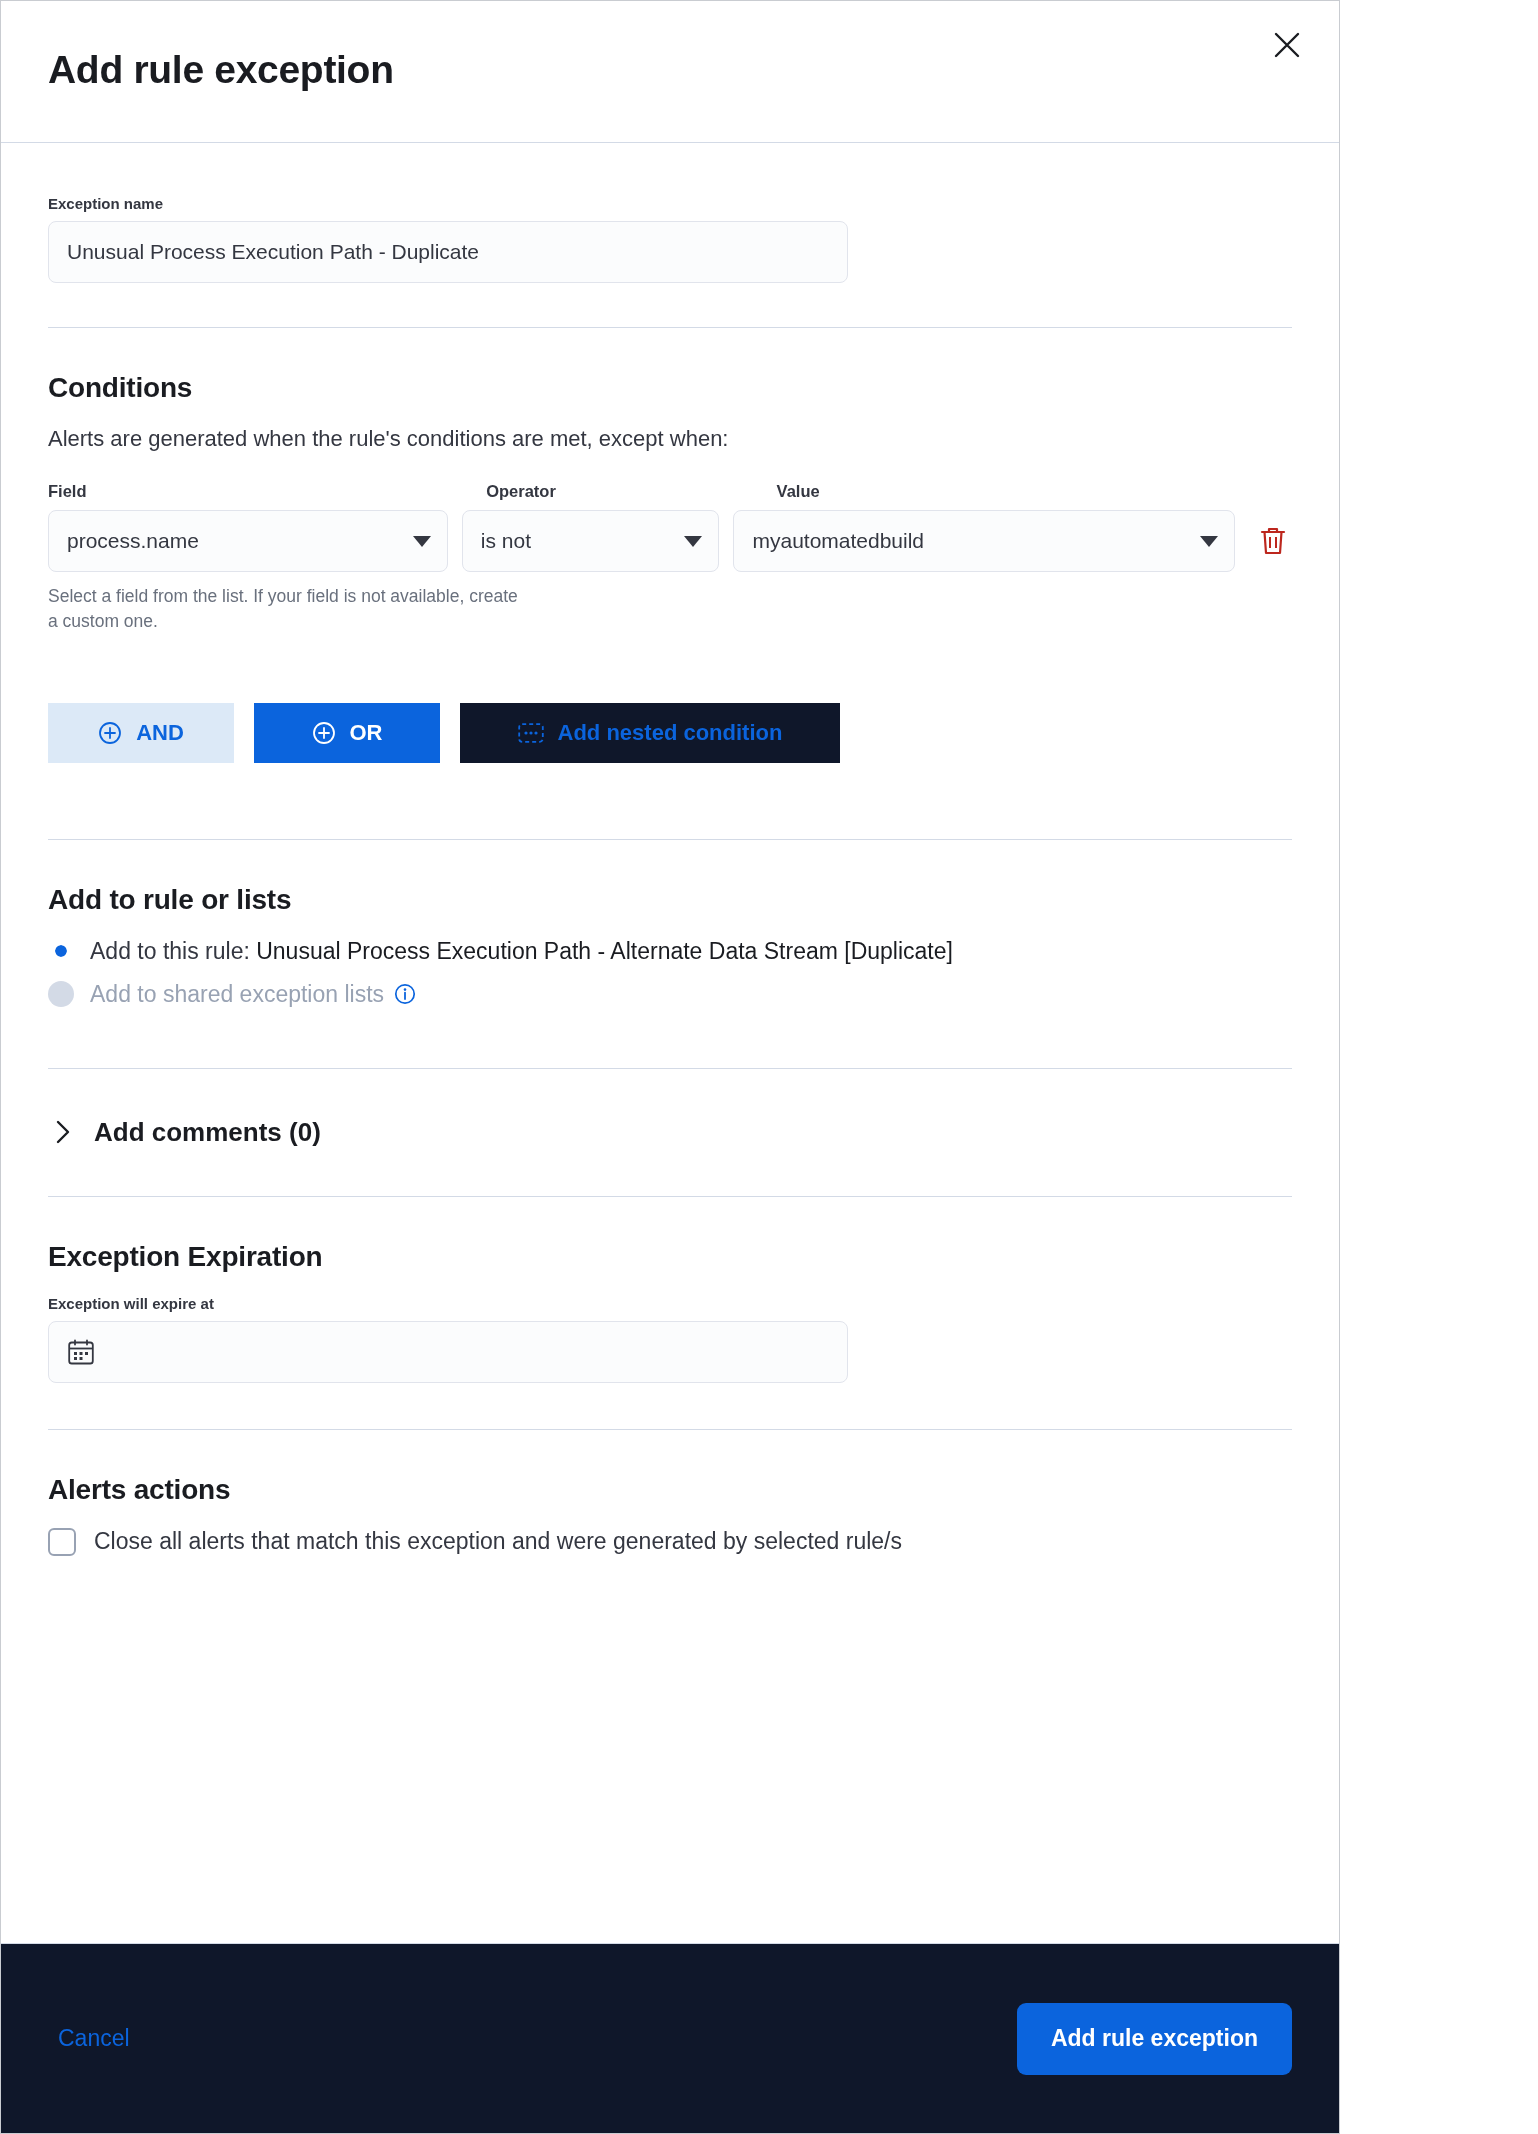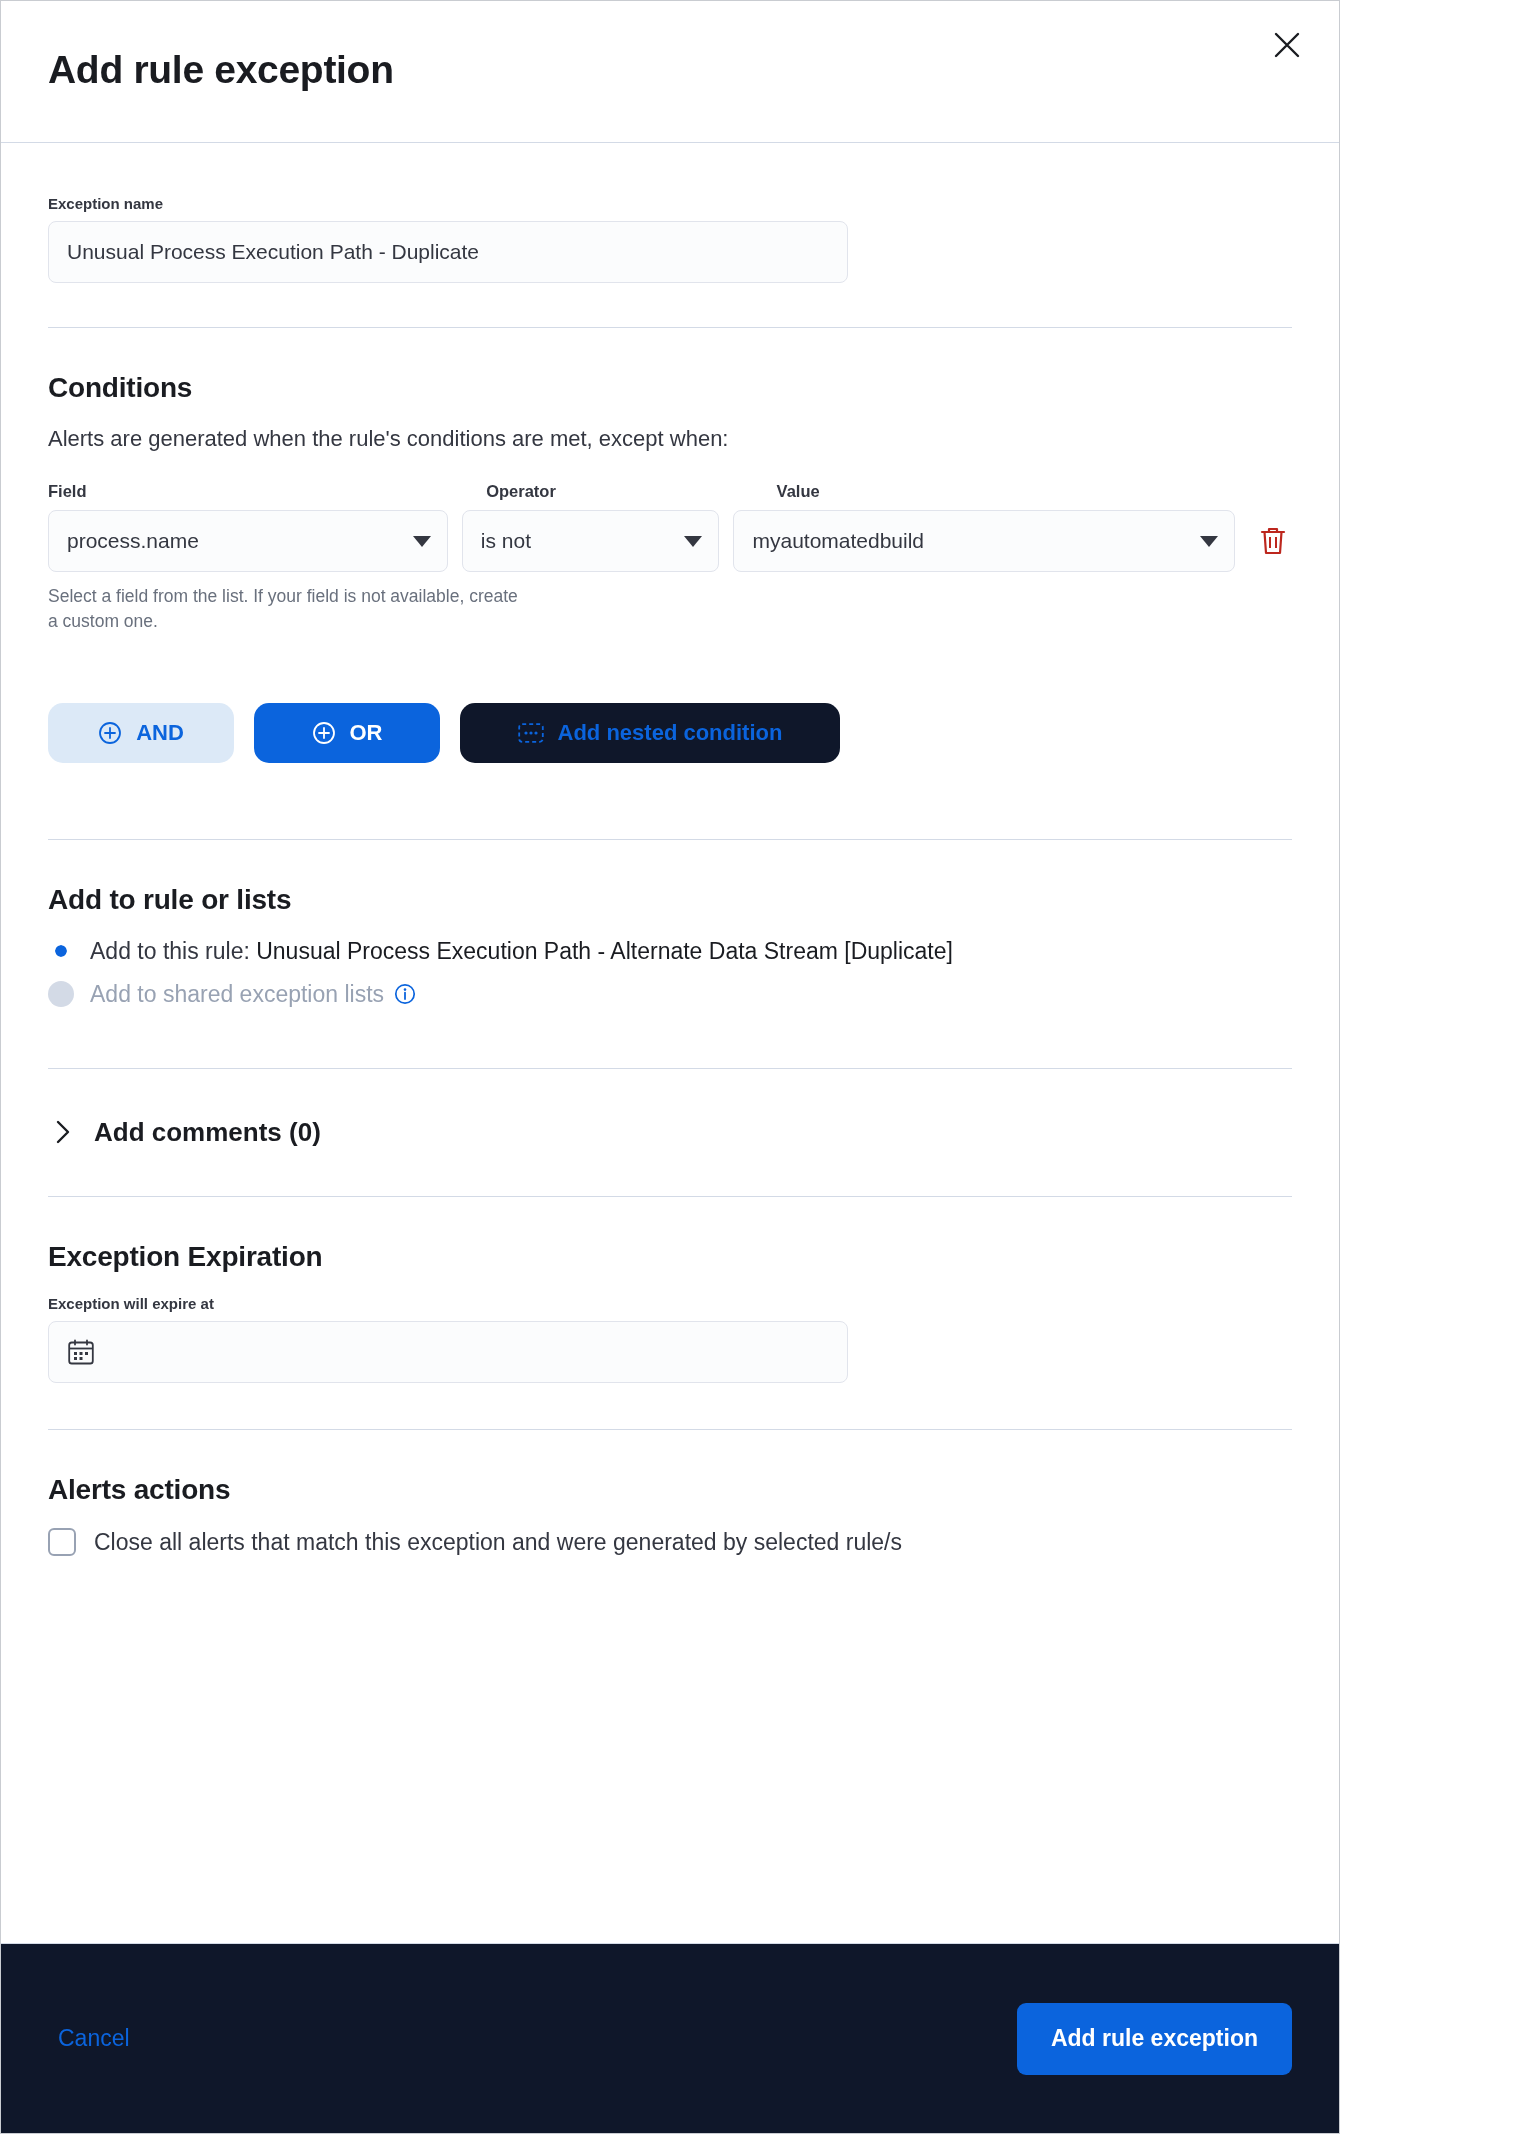--- a/index.html
+++ b/index.html
@@ -171,21 +171,21 @@
   }
 
   
   .btn-row {
     display: flex;
     align-items: center;
     margin-top: 68px;
   }
   .btn {
     height: 60px;
-    border-radius: 15px;
+    border-radius: 0;
     display: inline-flex;
     align-items: center;
     justify-content: center;
     font-size: 22px;
     font-weight: bold;
     cursor: pointer;
     border: none;
     font-family: "Liberation Sans", sans-serif;
     padding: 0 24px;
     box-sizing: border-box;
@@ -287,21 +287,21 @@
     display: flex;
     align-items: center;
     padding: 0 18px;
     cursor: pointer;
   }
   .cal-icon { display:inline-flex; }
 
   
   .check-row {
     display: flex;
-    align-items: flex-end;
+    align-items: center;
   }
   .checkbox {
     width: 28px; height: 28px;
     border: 2px solid #98a2b3;
     border-radius: 6px;
     background: #ffffff;
     margin-right: 18px;
     flex: none;
     cursor: pointer;
     box-sizing: border-box;

